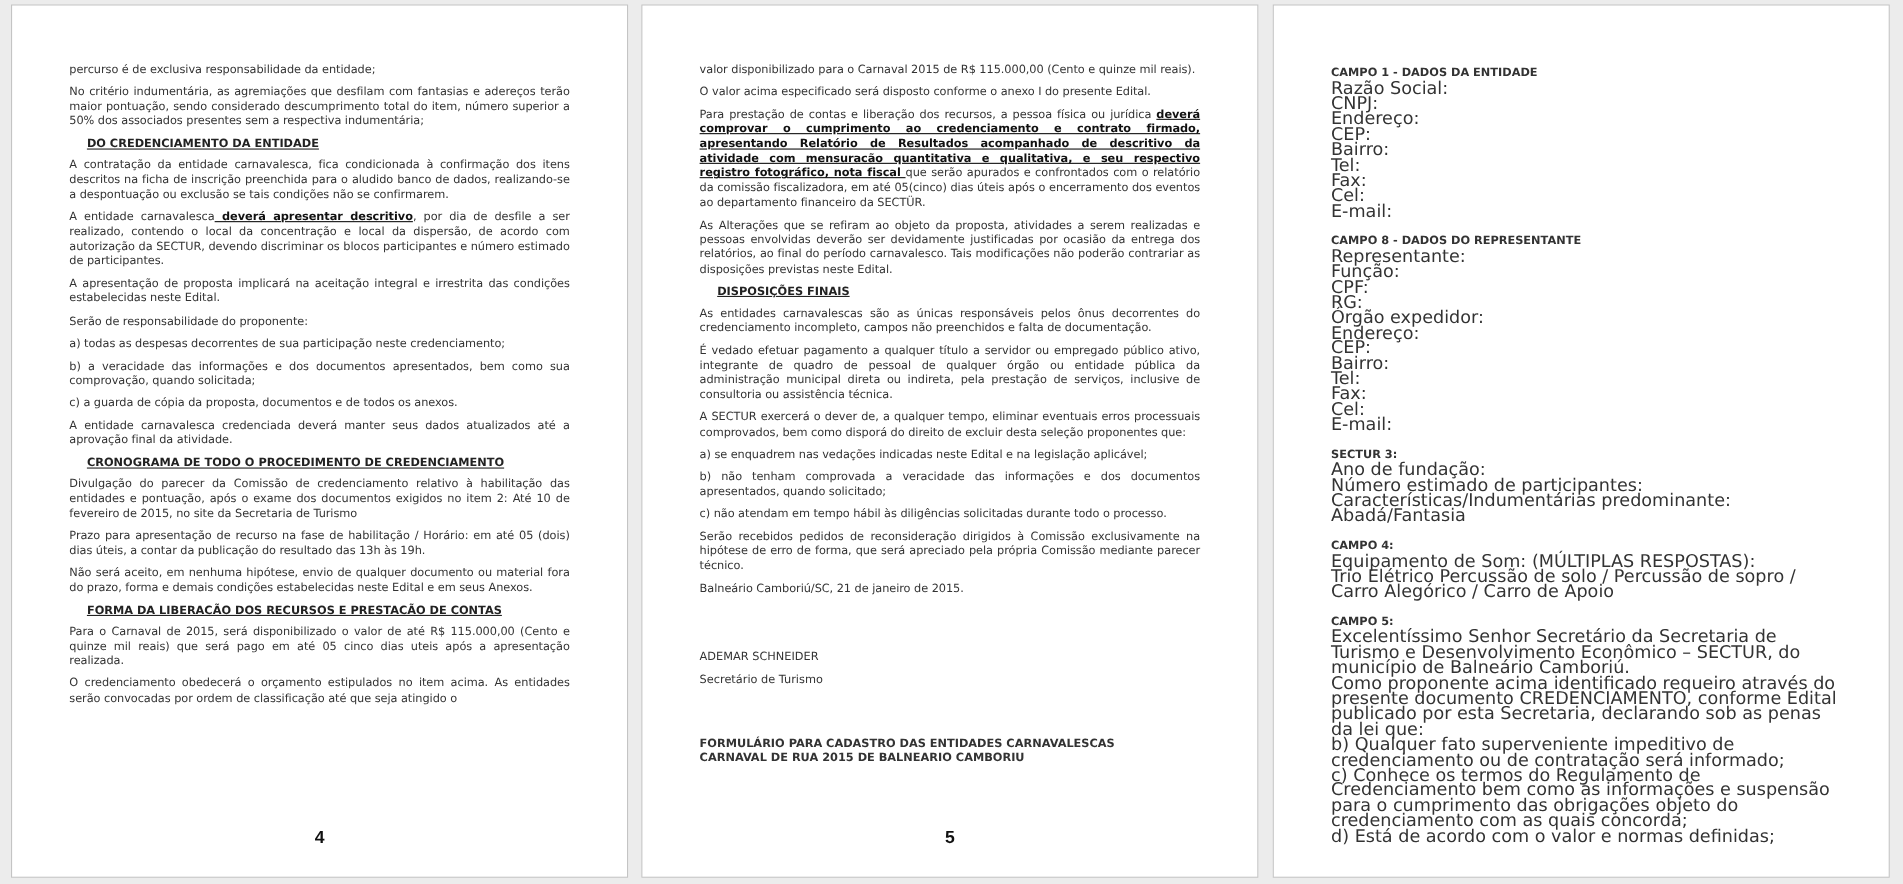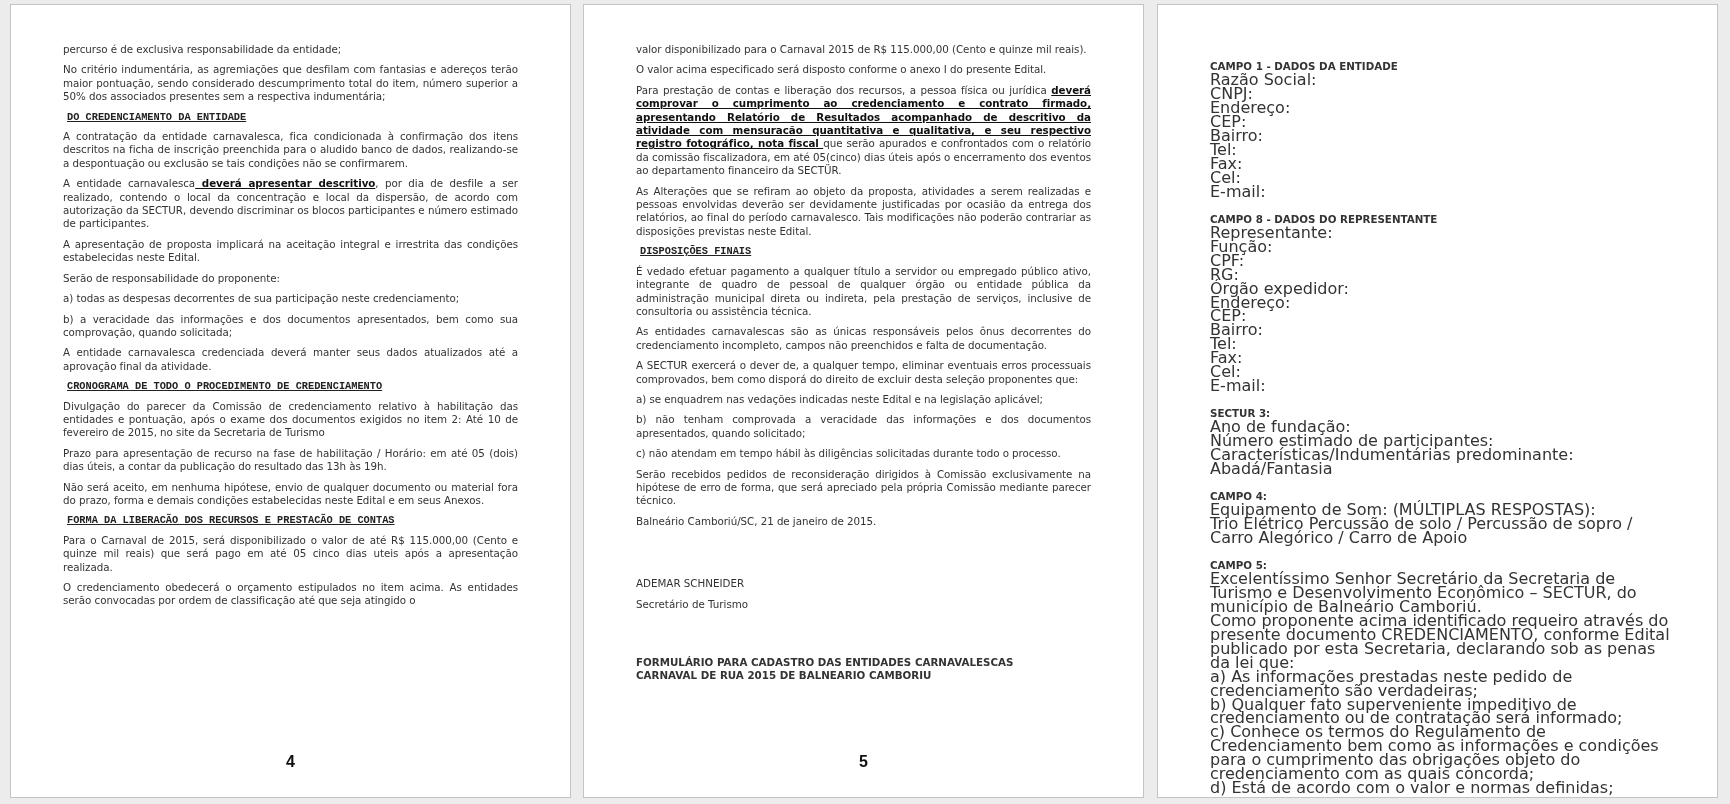--- a/index.html
+++ b/index.html
@@ -14,33 +14,33 @@
     position: absolute; top: 4px; height: 794px;
     background: #fff;
     border: 1px solid #c4c4c4;
     box-sizing: border-box;
     overflow: hidden;
   }
   #page-1 { left: 10px;  width: 561px; }
   #page-2 { left: 583px; width: 561px; }
   #page-3 { left: 1157px; width: 561px; }
 
-  .body { position: absolute; left: 52px; top: 38px; width: 455px; }
+  .body { position: absolute; left: 52px; top: 52px; width: 455px; }
   #page-3 .body { left: 52px; top: 39px; width: 460px; }
 
   .p {
     font-size: 10.3px; line-height: 13.4px;
     text-align: justify; margin: 0 0 7px 0;
     letter-spacing: -0.05px;
   }
   .p b, .p u { color: #111; }
   .strong { font-weight: bold; color: #111; }
   .heading {
     font-size: 10.3px; line-height: 13.4px; font-weight: bold;
-    text-decoration: underline; color: #222; margin: 0 0 6px 4px; font-family: Liberation Mono, monospace;
+    text-decoration: underline; color: #222; margin: 0 0 6px 16px;
   }
   .plain { margin: 0; font-size: 16px; line-height: 13.9px; }
   .form-title { font-weight: bold; color: #333; font-size: 10.3px; line-height: 13.4px; margin: 0; }
   .gap { height: 14px; }
   .gap-s { height: 2px; }
 
   .page-number {
     position: absolute; bottom: 26px; left: 0; width: 100%;
     text-align: center;
     font-family: "Liberation Sans", sans-serif;
@@ -55,41 +55,42 @@
   <div class="body">
     <p class="p">percurso é de exclusiva responsabilidade da entidade;</p>
     <p class="p">No critério indumentária, as agremiações que desfilam com fantasias e adereços terão maior pontuação, sendo considerado descumprimento total do item, número superior a 50% dos associados presentes sem a respectiva indumentária;</p>
     <p class="heading">DO CREDENCIAMENTO DA ENTIDADE</p>
     <p class="p">A contratação da entidade carnavalesca, fica condicionada à confirmação dos itens descritos na ficha de inscrição preenchida para o aludido banco de dados, realizando-se a despontuação ou exclusão se tais condições não se confirmarem.</p>
     <p class="p"><span>A entidade carnavalesca</span><b><u> deverá apresentar descritivo</u></b><span>, por dia de desfile a ser realizado, contendo o local da concentração e local da dispersão, de acordo com autorização da SECTUR, devendo discriminar os blocos participantes e número estimado de participantes.</span></p>
     <p class="p">A apresentação de proposta implicará na aceitação integral e irrestrita das condições estabelecidas neste Edital.</p>
     <p class="p">Serão de responsabilidade do proponente:</p>
     <p class="p">a) todas as despesas decorrentes de sua participação neste credenciamento;</p>
     <p class="p">b) a veracidade das informações e dos documentos apresentados, bem como sua comprovação, quando solicitada;</p>
+    <p class="p">c) a guarda de cópia da proposta, documentos e de todos os anexos.</p>
     <p class="p">A entidade carnavalesca credenciada deverá manter seus dados atualizados até a aprovação final da atividade.</p>
     <p class="heading">CRONOGRAMA DE TODO O PROCEDIMENTO DE CREDENCIAMENTO</p>
     <p class="p">Divulgação do parecer da Comissão de credenciamento relativo à habilitação das entidades e pontuação, após o exame dos documentos exigidos no item 2: Até 10  de fevereiro de 2015, no site da Secretaria de Turismo</p>
     <p class="p">Prazo para apresentação de recurso na fase de habilitação / Horário: em até 05 (dois) dias úteis, a contar da publicação do resultado das 13h às 19h.</p>
     <p class="p">Não será aceito, em nenhuma hipótese, envio de qualquer documento ou material fora do prazo, forma e demais condições estabelecidas neste Edital e em seus Anexos.</p>
     <p class="heading">FORMA DA LIBERACÃO DOS RECURSOS E PRESTACÃO DE CONTAS</p>
     <p class="p"> Para o Carnaval de 2015, será disponibilizado o valor de até R$ 115.000,00 (Cento e quinze mil reais) que será pago em até 05 cinco dias uteis após a apresentação realizada.</p>
     <p class="p">O credenciamento obedecerá o orçamento estipulados no item acima. As entidades serão convocadas por ordem de classificação até que seja atingido o</p>
   </div>
   <div class="page-number">4</div>
 </div>
 
 <div class="page" id="page-2">
   <div class="body">
     <p class="p">valor disponibilizado para o Carnaval 2015 de R$ 115.000,00 (Cento e quinze mil reais).</p>
     <p class="p">O valor acima especificado será disposto conforme o anexo I do presente Edital.</p>
     <p class="p"><span> Para prestação de contas e liberação dos recursos, a pessoa física ou jurídica </span><b><u>deverá comprovar o cumprimento ao credenciamento e contrato firmado, apresentando Relatório de Resultados acompanhado de descritivo da atividade com mensuracão quantitativa e qualitativa, e seu respectivo registro fotográfico, nota fiscal </u></b><span>que serão apurados e confrontados com o relatório da comissão fiscalizadora, em até 05(cinco) dias úteis após o encerramento dos eventos ao departamento financeiro da SECTÜR.</span></p>
     <p class="p">As Alterações que se refiram ao objeto da proposta, atividades a serem realizadas e pessoas envolvidas deverão ser devidamente justificadas por ocasião da entrega dos relatórios, ao final do período carnavalesco. Tais modificações não poderão contrariar as disposições previstas neste Edital.</p>
     <p class="heading">DISPOSIÇÕES FINAIS</p>
+    <p class="p">As entidades carnavalescas são as únicas responsáveis pelos ônus decorrentes do credenciamento incompleto, campos não preenchidos e falta de documentação.</p>
     <p class="p">É vedado efetuar pagamento a qualquer título a servidor ou empregado público ativo, integrante de quadro de pessoal de qualquer órgão ou entidade pública da administração municipal direta ou indireta, pela prestação de serviços, inclusive de consultoria ou assistência técnica.</p>
-    <p class="p">As entidades carnavalescas são as únicas responsáveis pelos ônus decorrentes do credenciamento incompleto, campos não preenchidos e falta de documentação.</p>
     <p class="p">A SECTUR exercerá o dever de, a qualquer tempo, eliminar eventuais erros processuais comprovados, bem como disporá do direito de excluir desta seleção proponentes que:</p>
     <p class="p">a) se enquadrem nas vedações indicadas neste Edital e na legislação aplicável;</p>
     <p class="p">b) não tenham comprovada a veracidade das informações e dos documentos apresentados, quando solicitado;</p>
     <p class="p">c) não atendam em tempo hábil às diligências solicitadas durante todo o processo.</p>
     <p class="p">Serão recebidos pedidos de reconsideração dirigidos à Comissão exclusivamente na hipótese de erro de forma, que será apreciado pela própria Comissão mediante parecer técnico.</p>
     <p class="p">Balneário Camboriú/SC, 21 de janeiro de 2015.</p>
     <div style="height:42px"></div>
     <p class="sig">ADEMAR SCHNEIDER</p>
     <p class="sig">Secretário de Turismo</p>
     <div style="height:38px"></div>
@@ -142,19 +143,18 @@
     <p class="form-title">CAMPO 4:</p>
     <div>
       <p class="plain">Equipamento de Som: (MÚLTIPLAS RESPOSTAS):</p>
       <p class="plain">Trio Elétrico Percussão de solo / Percussão de sopro / Carro Alegórico / Carro de Apoio</p>
     </div>
     <div class="gap"></div>
     <p class="form-title">CAMPO 5:</p>
     <div>
       <p class="plain">Excelentíssimo Senhor Secretário da Secretaria de Turismo e Desenvolvimento Econômico – SECTUR, do município de Balneário Camboriú.</p>
       <p class="plain">Como proponente acima identificado requeiro através do presente documento CREDENCIAMENTO, conforme Edital publicado por esta Secretaria, declarando sob as penas da lei que:</p>
-      <p class="plain">a) As informações prestadas neste pedido de credenciamento são verdadeiras;</p>
       <p class="plain">b) Qualquer fato superveniente impeditivo de credenciamento ou de contratação será informado;</p>
-      <p class="plain">c) Conhece os termos do Regulamento de Credenciamento bem como as informações e condições para o cumprimento das obrigações objeto do credenciamento com as quais concorda;</p>
+      <p class="plain">c) Conhece os termos do Regulamento de Credenciamento bem como as informações e suspensão para o cumprimento das obrigações objeto do credenciamento com as quais concorda;</p>
       <p class="plain">d) Está de acordo com o valor e normas definidas;</p>
     </div>
   </div>
 </div>
 
 </body></html>

